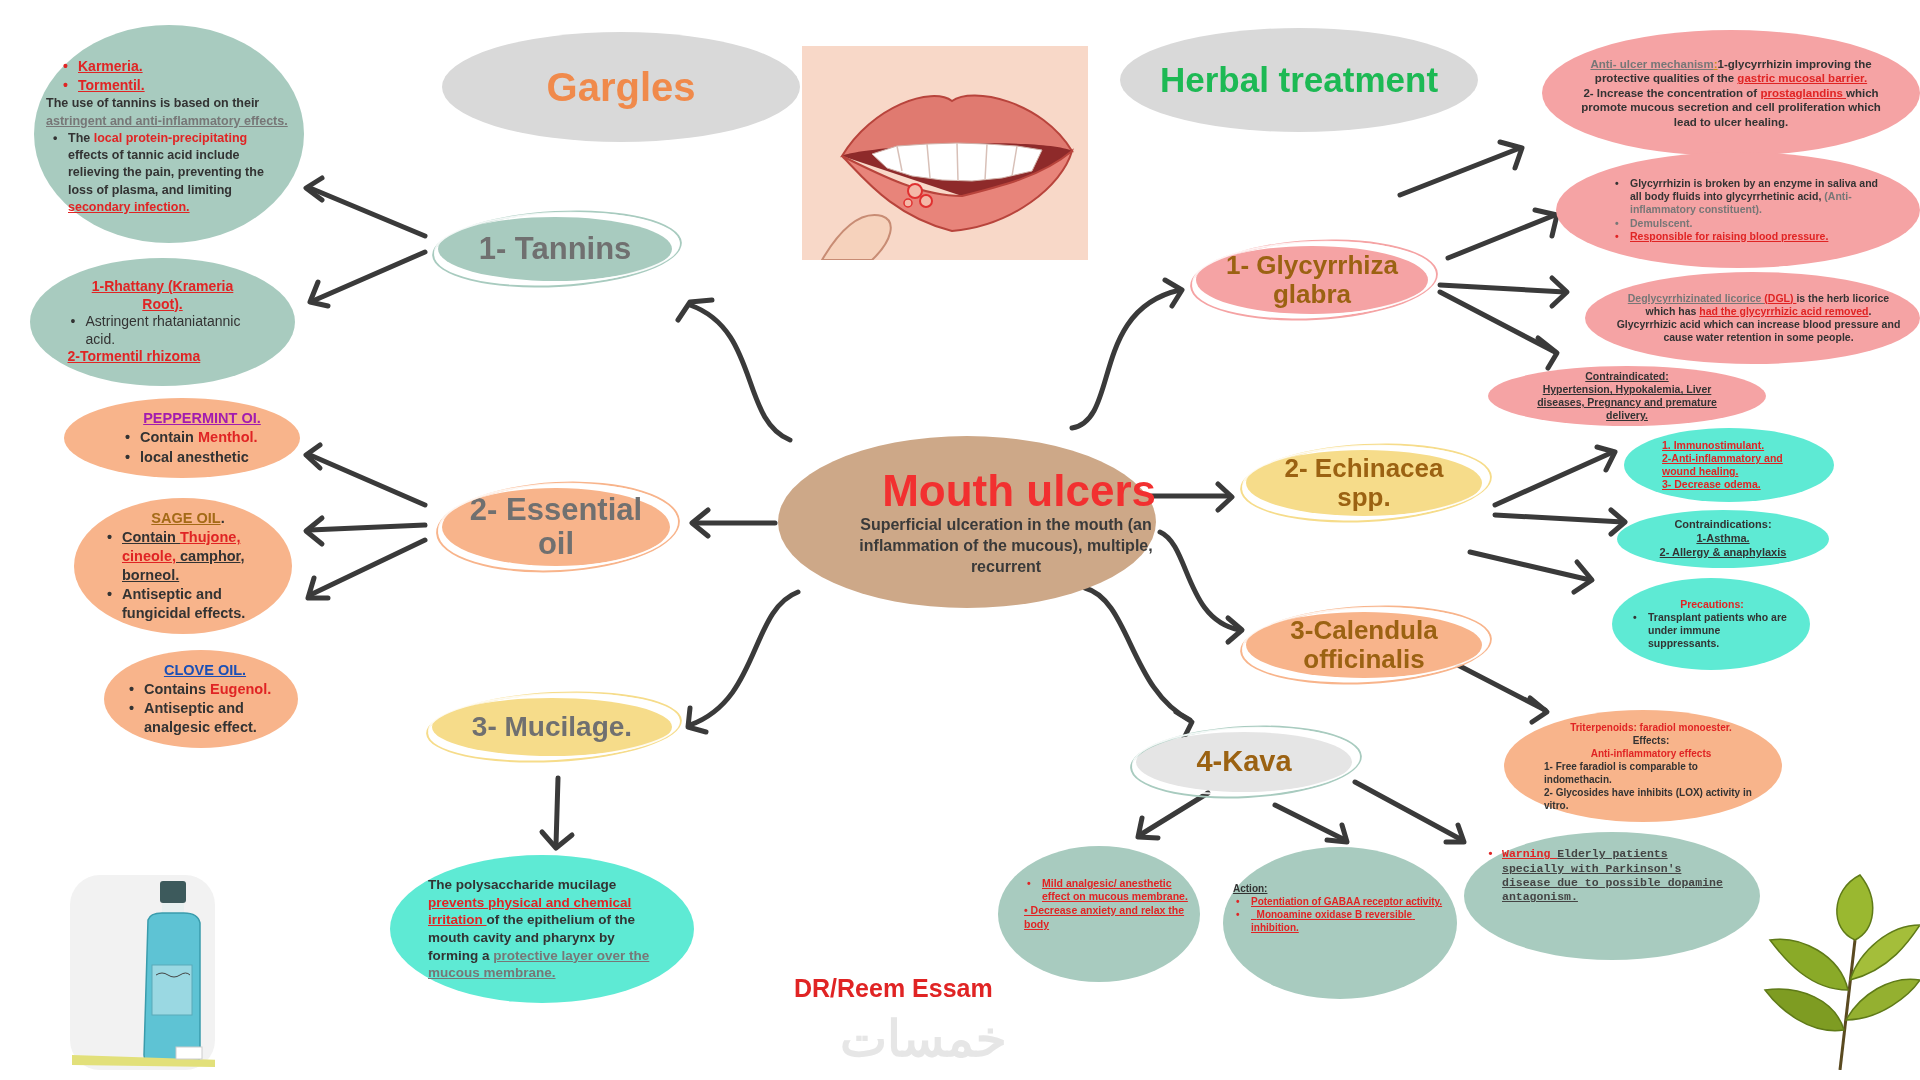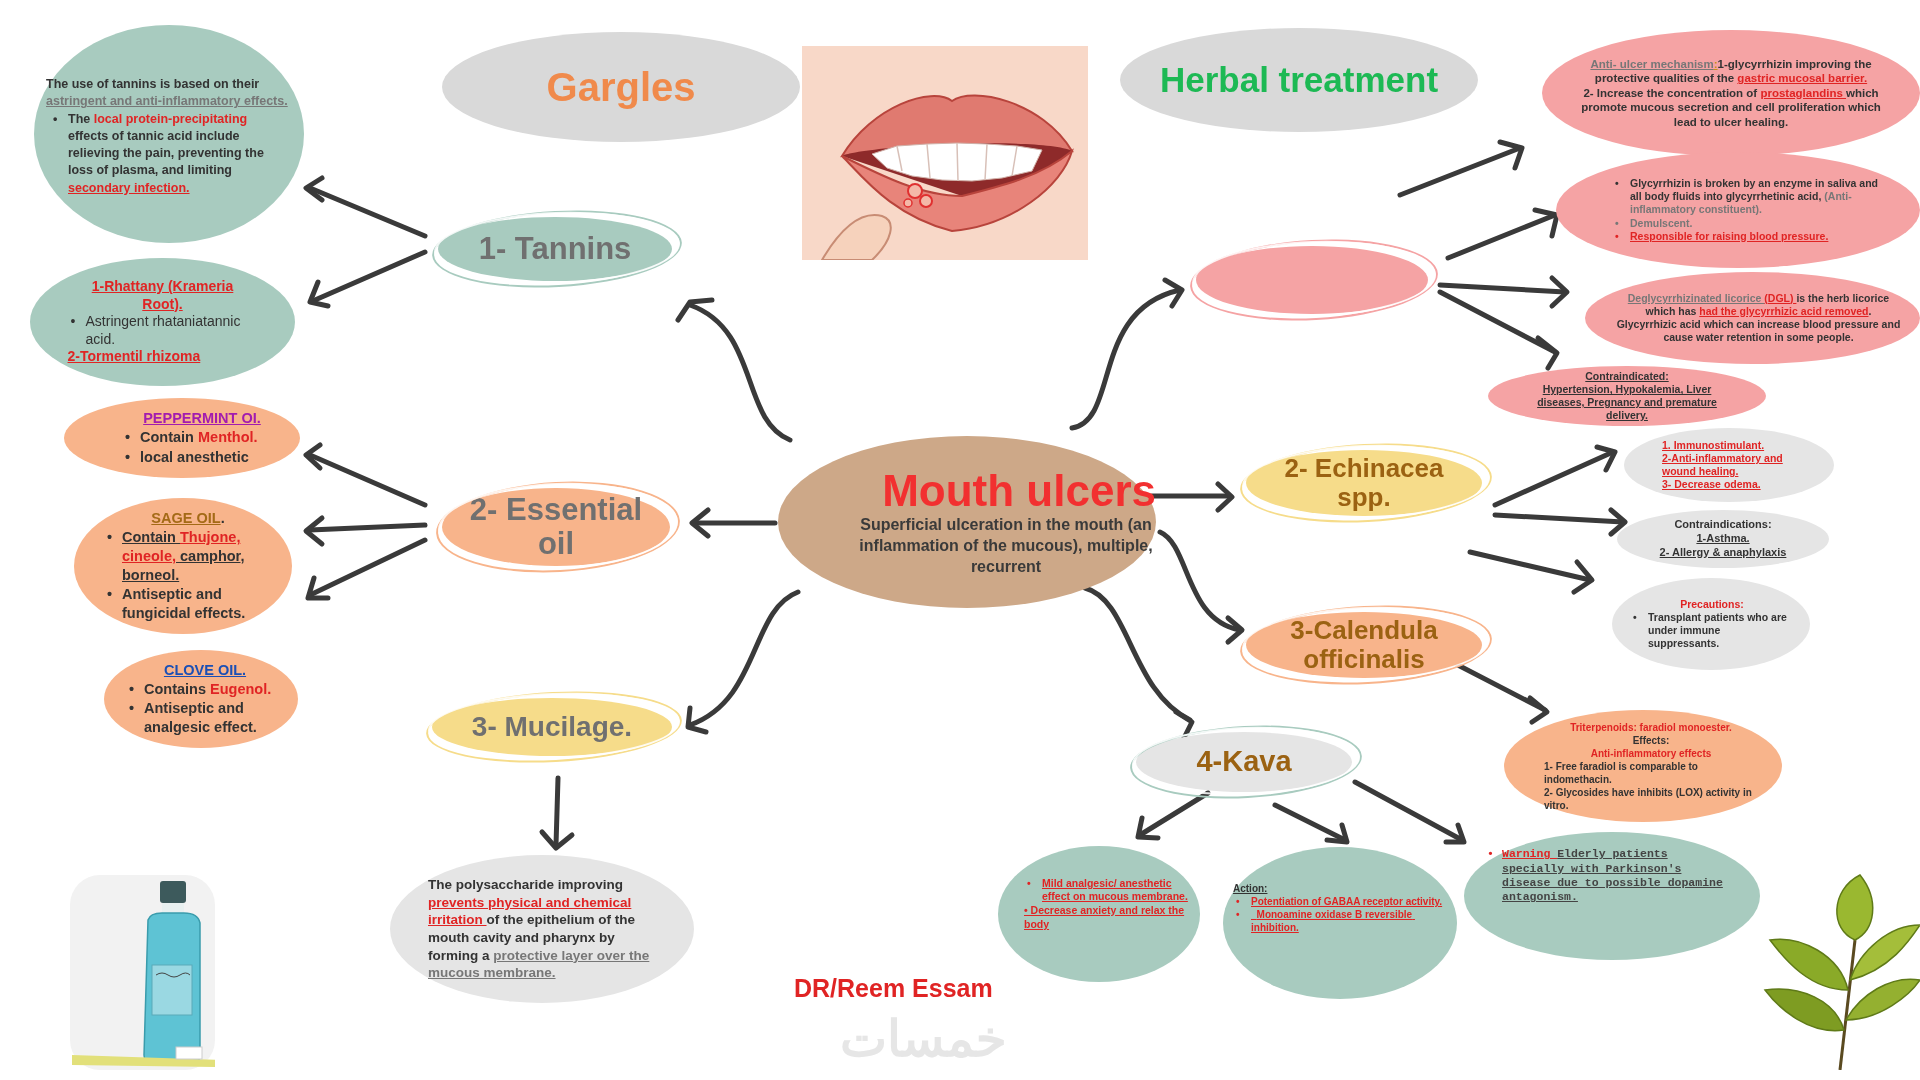--- a/index.html
+++ b/index.html
@@ -3,21 +3,21 @@
 <meta charset="utf-8">
 <style>
   * { box-sizing: border-box; margin: 0; padding: 0; }
   html, body { width: 1920px; height: 1080px; background: #ffffff; overflow: hidden; }
   body { position: relative; font-family: "Liberation Sans", sans-serif; color: #333333; }
   .abs { position: absolute; }
   .ell { position: absolute; border-radius: 50%; display: flex; flex-direction: column; justify-content: center; }
   .sage { background: #a8cbbf; }
   .peach { background: #f8b48b; }
   .pink { background: #f5a3a4; }
-  .yellow { background: #e5e5e5; }
+  .yellow { background: #5eead4; }
   .gray { background: #d9d9d9; }
   .tan { background: #cda888; }
   .red { color: #e02424; }
   .u { text-decoration: underline; }
   .b { font-weight: bold; }
   .grayt { color: #777777; }
   ul { list-style: none; }
   li { position: relative; padding-left: 18px; }
   li::before { content: "•"; position: absolute; left: 3px; }
   .node { position: absolute; border-radius: 50%; display: flex; align-items: center; justify-content: center; text-align: center; font-weight: bold; line-height: 1.1; }
@@ -110,20 +110,24 @@
     <path d="M95 100 L100 125 M125 98 L128 132 M155 97 L156 135 M185 98 L183 134 M215 100 L210 130" stroke="#d8c0b8" stroke-width="1.5"></path>
     <path d="M40 110 C 60 130, 90 170, 150 185 C 210 180, 260 140, 270 105 C 240 130, 200 140, 160 150 C 120 150, 80 130, 40 110 Z" fill="#e8847a" stroke="#b8443c" stroke-width="2"></path>
     <circle cx="113" cy="145" r="7" fill="#f4b8a8" stroke="#e03030" stroke-width="2"></circle>
     <circle cx="124" cy="155" r="6" fill="#f4b8a8" stroke="#e03030" stroke-width="2"></circle>
     <circle cx="106" cy="157" r="4" fill="#f4b8a8" stroke="#e03030" stroke-width="1.5"></circle>
     <path d="M20 214 C 40 180, 60 165, 80 170 C 95 175, 90 195, 70 214 Z" fill="#f6d2bc" stroke="#c88c74" stroke-width="2"></path>
   </svg>
 </div>
 
 <div class="ell sage" style="left:34px;top:25px;width:270px;height:218px;padding:35px 14px 30px 12px;font-size:12.5px;line-height:1.38;">
+  <ul style="padding-left:14px;font-size:14px;font-weight:bold;">
+    <li class="red u">Karmeria.</li>
+    <li class="red u">Tormentil.</li>
+  </ul>
   <div style="font-weight:bold;">
     <span>The use of tannins  is based on their </span><span class="u grayt">astringent and anti-inflammatory effects.</span>
   </div>
   <ul style="padding-left:4px;font-weight:bold;">
     <li><span>The </span><span class="red">local protein-precipitating</span><span> effects of tannic acid include relieving the pain, preventing the loss of plasma, and limiting </span><span class="red u">secondary infection.</span></li>
   </ul>
 </div>
 
 <div class="ell sage" style="left:30px;top:258px;width:265px;height:128px;padding:12px 20px;font-size:14px;line-height:1.25;align-items:center;">
   <div class="red u b" style="text-align:center;width:160px;">1-Rhattany (Krameria Root).</div>
@@ -165,31 +169,32 @@
   <span class="ring" style="border-color:#f8b48b;"></span>
   <span style="width:200px;">2- Essential oil</span>
 </div>
 <div class="node" style="left:432px;top:698px;width:240px;height:58px;background:#f6dc8a;color:#707070;font-size:28px;">
   <span class="ring" style="border-color:#f6dc8a;"></span>
   <span>3- Mucilage.</span>
 </div>
 
 <div class="ell yellow" style="left:390px;top:855px;width:304px;height:148px;padding:0 30px 0 38px;font-size:13.5px;font-weight:bold;line-height:1.3;">
   <div>
-    <span>The polysaccharide improving </span><span class="red u">prevents physical and chemical irritation </span><span>of the epithelium of the mouth cavity and pharynx by forming a </span><span class="grayt u">protective layer over the mucous membrane.</span>
+    <span>The polysaccharide mucilage </span><span class="red u">prevents physical and chemical irritation </span><span>of the epithelium of the mouth cavity and pharynx by forming a </span><span class="grayt u">protective layer over the mucous membrane.</span>
   </div>
 </div>
 
 <div class="ell tan" style="left:778px;top:436px;width:378px;height:172px;align-items:flex-end;text-align:center;">
   <div style="font-size:44px;font-weight:bold;color:#f23030;line-height:1.1;">Mouth ulcers</div>
   <div style="font-size:16px;font-weight:bold;color:#3a3a3a;width:300px;line-height:1.3;">Superficial ulceration in the mouth (an inflammation of the mucous), multiple, recurrent</div>
 </div>
 
 <div class="node" style="left:1196px;top:246px;width:232px;height:68px;background:#f5a3a4;color:#9b6212;font-size:26px;">
   <span class="ring" style="border-color:#f5a3a4;"></span>
+  <span style="width:190px;">1- Glycyrrhiza glabra</span>
 </div>
 <div class="node" style="left:1246px;top:450px;width:236px;height:66px;background:#f6dc8a;color:#9b6212;font-size:26px;">
   <span class="ring" style="border-color:#f6dc8a;"></span>
   <span style="width:180px;">2- Echinacea spp.</span>
 </div>
 <div class="node" style="left:1246px;top:612px;width:236px;height:66px;background:#f8b48b;color:#9b6212;font-size:26px;">
   <span class="ring" style="border-color:#f8b48b;"></span>
   <span style="width:180px;">3-Calendula officinalis</span>
 </div>
 <div class="node" style="left:1136px;top:732px;width:216px;height:60px;background:#e5e5e5;color:#9b6212;font-size:29px;">

